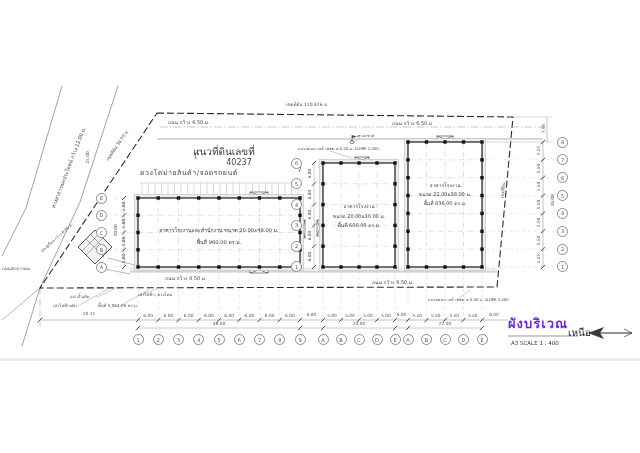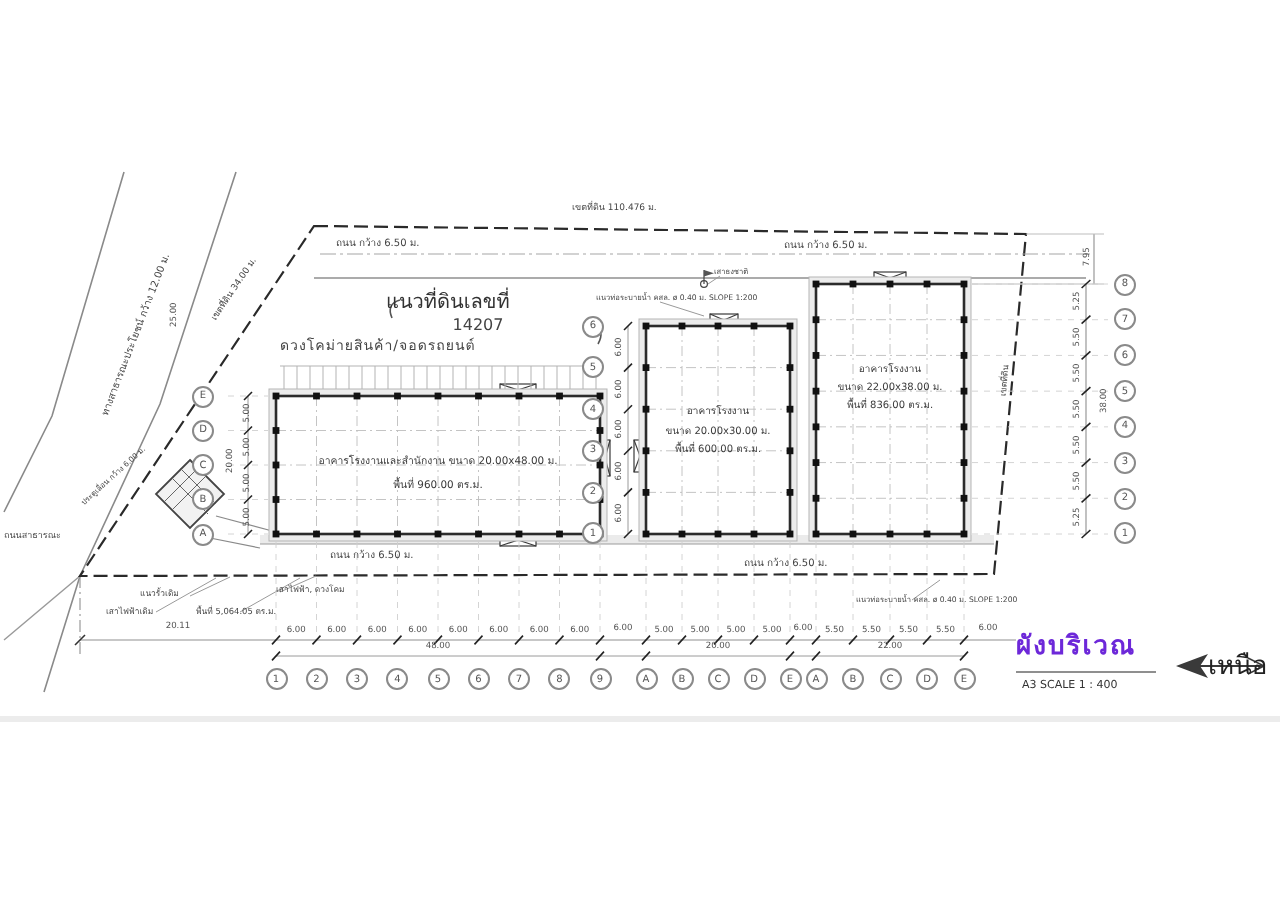--- a/index.html
+++ b/index.html
@@ -319,21 +319,21 @@
         <line x1="486" y1="231.28571428571428" x2="554" y2="231.28571428571428" stroke="#cfcfcf" stroke-width="0.45" stroke-dasharray="3,3"></line>
         <line x1="540.8" y1="233.28571428571428" x2="545.2" y2="229.28571428571428" stroke="#222" stroke-width="0.8"></line>
         <line x1="486" y1="249.14285714285714" x2="554" y2="249.14285714285714" stroke="#cfcfcf" stroke-width="0.45" stroke-dasharray="3,3"></line>
         <line x1="540.8" y1="251.14285714285714" x2="545.2" y2="247.14285714285714" stroke="#222" stroke-width="0.8"></line>
         <line x1="486" y1="267" x2="554" y2="267" stroke="#cfcfcf" stroke-width="0.45" stroke-dasharray="3,3"></line>
         <line x1="540.8" y1="269" x2="545.2" y2="265" stroke="#222" stroke-width="0.8"></line>
       </g>
   </svg>
 
   <div class="lbl" style="left:193px;top:146px;font-size:10px;color:#333;">แนวที่ดินเลขที่</div>
-  <div class="lbl c" style="left:193px;top:159px;width:92px;font-size:8px;">14207</div>
+  <div class="lbl c" style="left:193px;top:159px;width:92px;font-size:8px;">40237</div>
   <div class="lbl" style="left:140px;top:170px;font-size:7px;letter-spacing:0.5px;">ดวงโคม่ายสินค้า/จอดรถยนต์</div>
 
   <div class="bl" style="left:138px;top:226px;width:162px;">
     <div style="font-size:5.2px;">อาคารโรงงานและสำนักงาน ขนาด 20.00x48.00 ม.</div>
     <div style="font-size:5.2px;margin-top:4px;">พื้นที่ 960.00 ตร.ม.</div>
   </div>
   <div class="bl" style="left:323px;top:202px;width:72px;line-height:1.9;">
     <div style="font-size:5px;">อาคารโรงงาน</div>
     <div style="font-size:5px;">ขนาด 20.00x30.00 ม.</div>
     <div style="font-size:5px;">พื้นที่ 600.00 ตร.ม.</div>
@@ -359,21 +359,21 @@
   <div class="lbl" style="left:428px;top:298px;font-size:3.8px;">แนวท่อระบายน้ำ คสล. ø 0.40 ม. SLOPE 1:200</div>
   <div class="lbl" style="left:357px;top:134px;font-size:3.8px;">เสาธงชาติ</div>
   <div class="lbl" style="left:138px;top:293px;font-size:4.2px;">เสาไฟฟ้า, ดวงโคม</div>
   <div class="lbl" style="left:70px;top:295px;font-size:4.2px;">แนวรั้วเดิม</div>
   <div class="lbl" style="left:53px;top:304px;font-size:4.2px;">เสาไฟฟ้าเดิม</div>
   <div class="lbl" style="left:98px;top:304px;font-size:4.2px;">พื้นที่ 5,064.05 ตร.ม.</div>
   <div class="lbl" style="left:36px;top:236px;font-size:3.8px;transform:rotate(-42deg);">ประตูเลื่อน กว้าง 6.00 ม.</div>
 
   <div class="lbl" style="left:508px;top:317px;font-size:13px;color:#6d28d9;letter-spacing:1px;font-weight:bold;">ผังบริเวณ</div>
   <div class="lbl" style="left:511px;top:340px;font-size:5.5px;color:#333;">A3 SCALE 1 : 400</div>
-  <div class="lbl" style="left:568px;top:327px;font-size:13px;color:#222;margin-left:36px;">เหนือ</div>
+  <div class="lbl" style="left:568px;top:327px;font-size:10px;color:#222;">เหนือ</div>
 
   <div class="dimrow" style="left:138px;top:313px;width:162px;grid-template-columns:repeat(8,1fr);">
       <span class="dim">6.00</span>
       <span class="dim">6.00</span>
       <span class="dim">6.00</span>
       <span class="dim">6.00</span>
       <span class="dim">6.00</span>
       <span class="dim">6.00</span>
       <span class="dim">6.00</span>
       <span class="dim">6.00</span>

